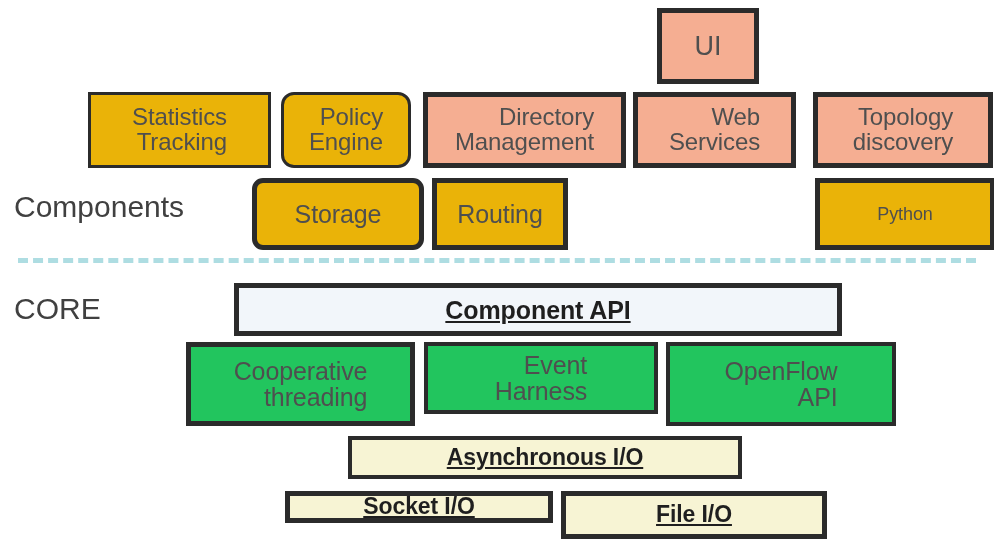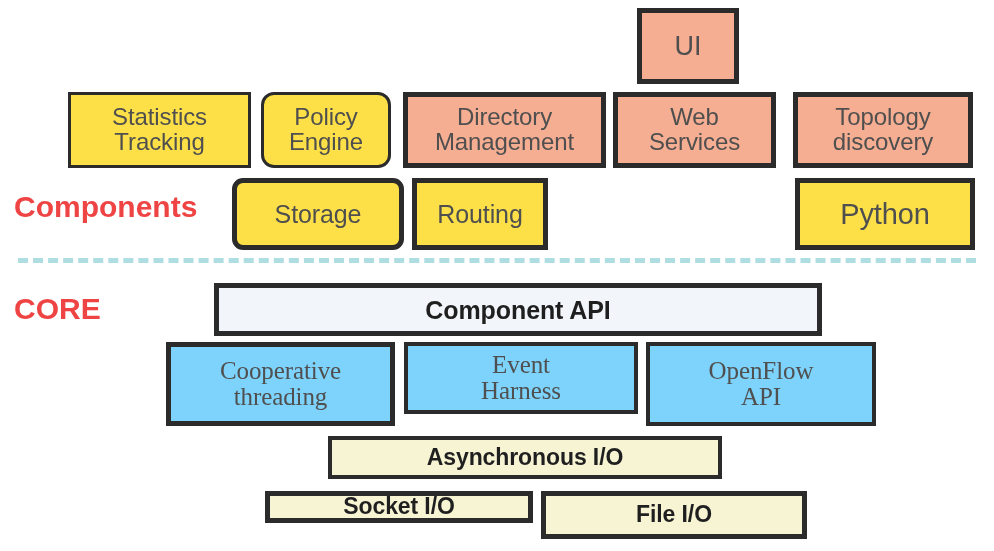--- a/index.html
+++ b/index.html
@@ -20,50 +20,51 @@
     background: #ffffff;
   }
 
   
   .box {
     position: absolute;
     box-sizing: border-box;
     display: flex;
     align-items: center;
     justify-content: center;
-    text-align: center;
+    text-align: right;
     line-height: 1.04;
     border-style: solid;
     border-color: #2b2b2b;
     color: #4a4a4a;
     letter-spacing: -0.1px;
     white-space: pre-line;
+    margin-left: 20px;
   }
 
   
-  .fill-blue   { background: #fde047; }
+  .fill-blue   { background: #eab308; }
   .fill-salmon { background: #f5ae92; }
   .fill-api    { background: #f2f6fa; }
-  .fill-grey   { background: #7dd3fc; font-family: Liberation Serif, serif; }
+  .fill-grey   { background: #22c55e; }
   .fill-cream  { background: #f7f4d4; }
 
   
   .bw-thin  { border-width: 3px; }
   .bw-med   { border-width: 4px; }
   .bw-thick { border-width: 5px; }
 
   
   .t-reg  { font-weight: 400; color: #4f4f4f; }
-  .t-bold { font-weight: 700; color: #1f1f1f; }
+  .t-bold { font-weight: 700; color: #1f1f1f; text-decoration: underline; }
 
   
   .side-label {
     position: absolute;
-    color: #ef4444;
-    font-weight: 700;
+    color: #404040;
+    font-weight: 400;
     white-space: nowrap;
   }
 
   
   .divider {
     position: absolute;
     border-top: 5px dashed #aedde2;
     height: 0;
   }
 </style>
@@ -81,21 +82,21 @@
     <div class="box fill-blue bw-thin t-reg" style="left: 261px; top: 92px; width: 130px; height: 76px; font-size: 24px; border-radius: 13px;">Policy
 Engine</div>
     <div class="box fill-salmon bw-thick t-reg" style="left: 403px; top: 92px; width: 203px; height: 76px; font-size: 24px;">Directory
 Management</div>
     <div class="box fill-salmon bw-thick t-reg" style="left: 613px; top: 92px; width: 163px; height: 76px; font-size: 24px;">Web
 Services</div>
     <div class="box fill-salmon bw-thick t-reg" style="left: 793px; top: 92px; width: 180px; height: 76px; font-size: 24px;">Topology
 discovery</div>
     <div class="box fill-blue bw-thick t-reg" style="left: 232px; top: 178px; width: 172px; height: 72px; font-size: 25px; border-radius: 11px;">Storage</div>
     <div class="box fill-blue bw-thick t-reg" style="left: 412px; top: 178px; width: 136px; height: 72px; font-size: 25px;">Routing</div>
-    <div class="box fill-blue bw-thick t-reg" style="left: 795px; top: 178px; width: 180px; height: 72px; font-size: 29px;">Python</div>
+    <div class="box fill-blue bw-thick t-reg" style="left: 795px; top: 178px; width: 180px; height: 72px; font-size: 18px;">Python</div>
     <div class="box fill-api bw-thick t-bold" style="left: 214px; top: 283px; width: 608px; height: 53px; font-size: 25px;">Component API</div>
     <div class="box fill-grey bw-thick t-reg" style="left: 166px; top: 342px; width: 229px; height: 84px; font-size: 25px;">Cooperative
 threading</div>
     <div class="box fill-grey bw-med t-reg" style="left: 404px; top: 342px; width: 234px; height: 72px; font-size: 25px;">Event
 Harness</div>
     <div class="box fill-grey bw-med t-reg" style="left: 646px; top: 342px; width: 230px; height: 84px; font-size: 25px;">OpenFlow
 API</div>
     <div class="box fill-cream bw-med t-bold" style="left: 328px; top: 436px; width: 394px; height: 43px; font-size: 23px;">Asynchronous I/O</div>
     <div class="box fill-cream bw-thick t-bold" style="left: 265px; top: 491px; width: 268px; height: 32px; font-size: 23px;">Socket I/O</div>
     <div class="box fill-cream bw-thick t-bold" style="left: 541px; top: 491px; width: 266px; height: 48px; font-size: 23px;">File I/O</div>

